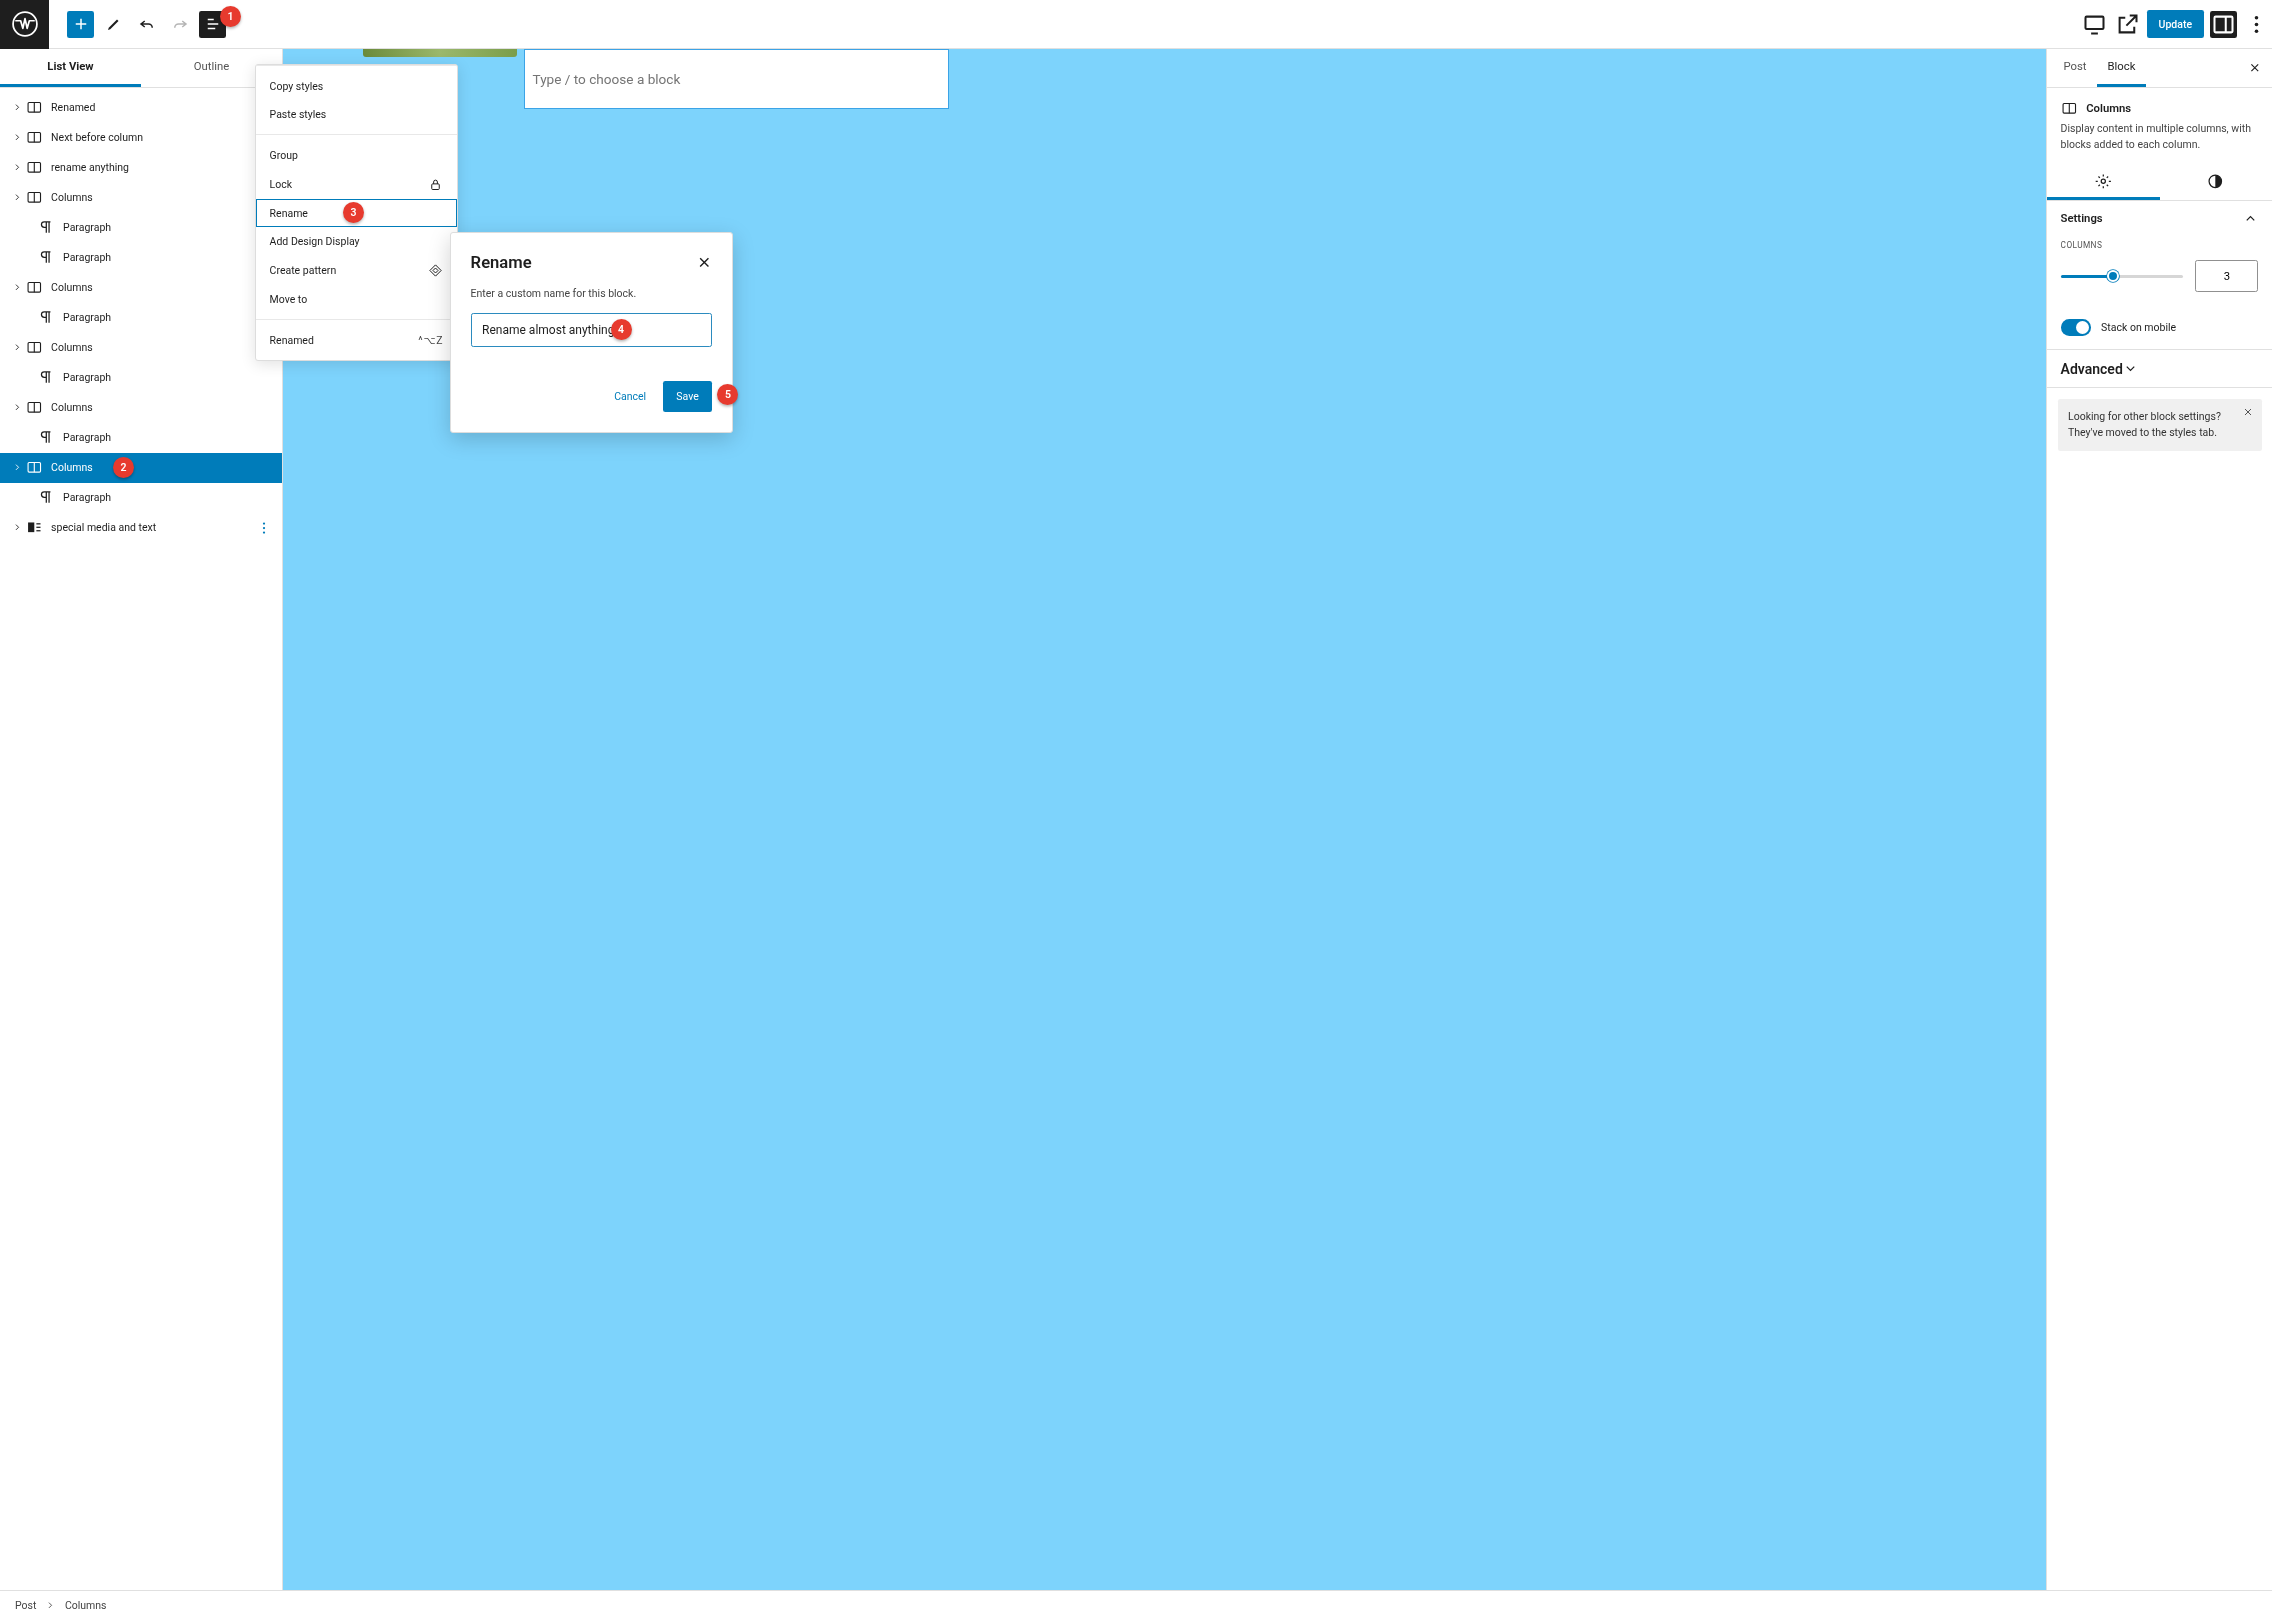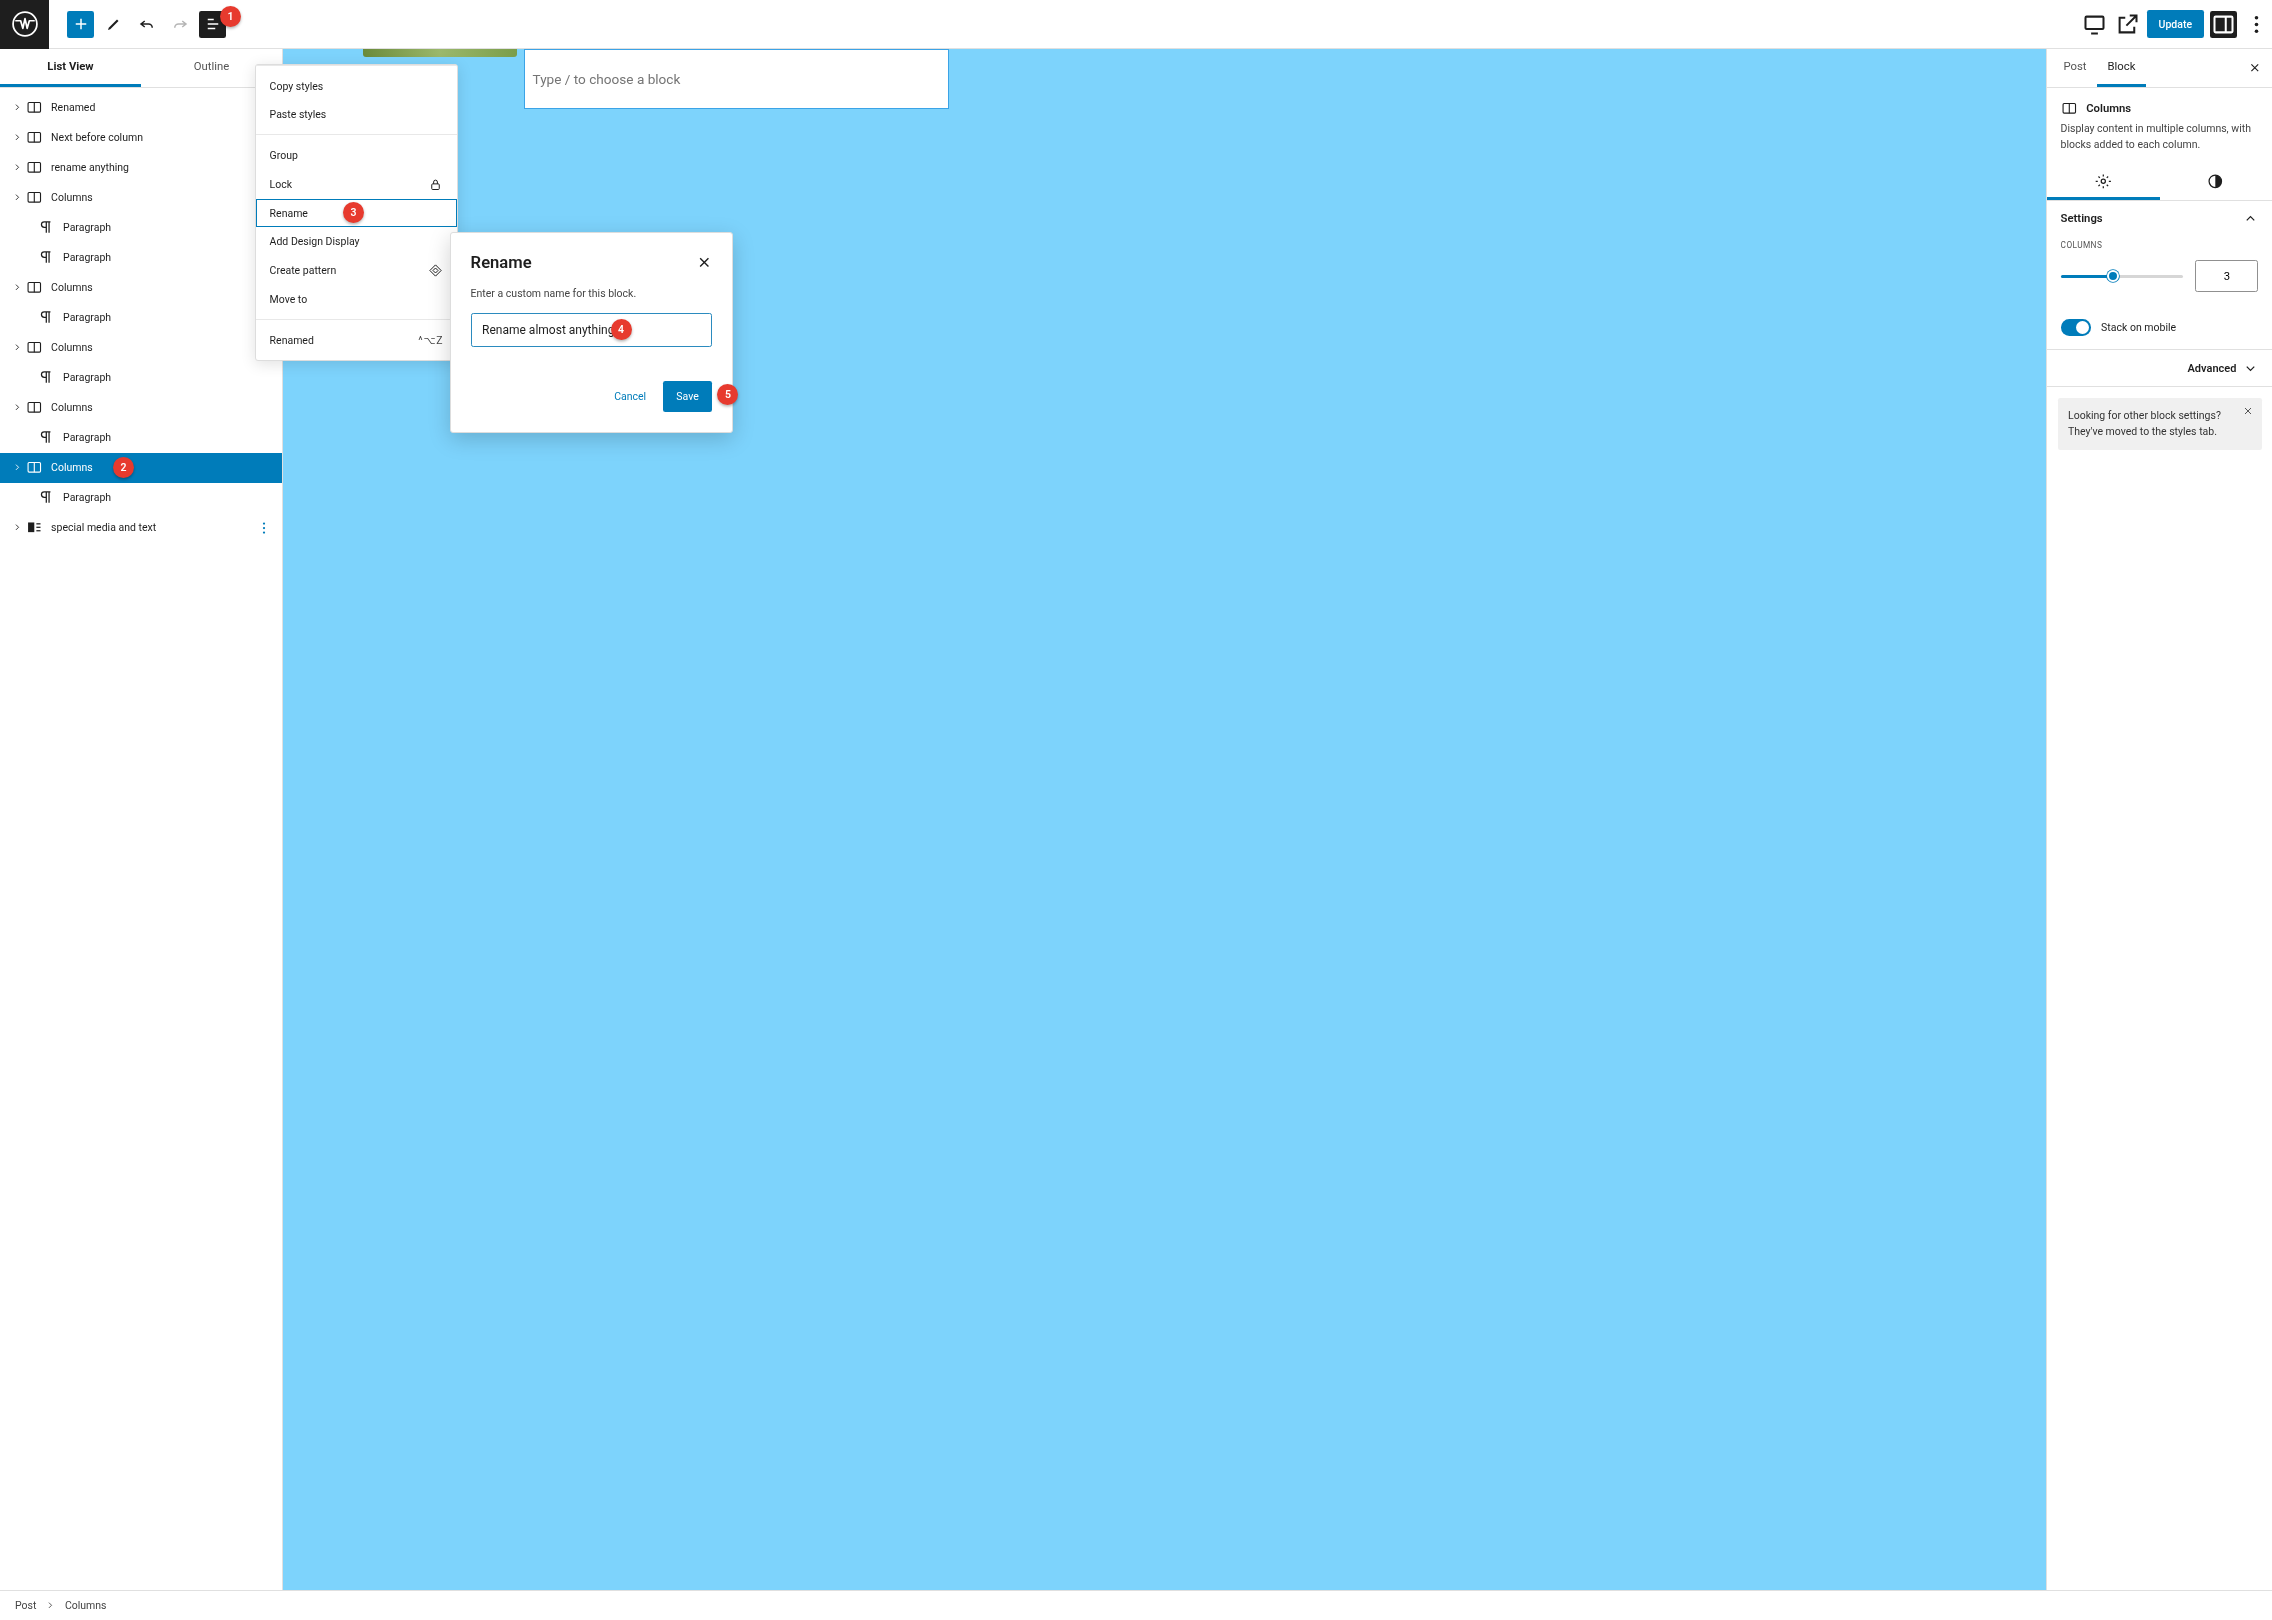--- a/index.html
+++ b/index.html
@@ -95,21 +95,21 @@
   .field-label { font-size:8.3px; letter-spacing:0.4px; color:#555; text-transform:uppercase; margin-bottom:10.5px; }
   .slider-row { display:flex; align-items:center; gap:12px; }
   .slider { flex:1; position:relative; height:15px; }
   .track { position:absolute; top:6.8px; left:0; right:0; height:2.3px; background:#d6d6d6; border-radius:1.5px; }
   .fill { position:absolute; top:6.8px; left:0; width:40%; height:2.3px; background:#007cba; border-radius:1.5px; }
   .thumb { position:absolute; top:1.5px; left:38%; width:12px; height:12px; border-radius:50%; background:#007cba; border:2.3px solid #fff; box-shadow:0 0 0 0.8px #007cba; }
   .num-input { width:63px; height:32px; border:0.8px solid #909090; border-radius:2.3px; text-align:center; font-size:11.3px; }
   .toggle-row { display:flex; align-items:center; gap:10.5px; padding:13.6px; }
   .toggle { width:30px; height:16.6px; border-radius:8.3px; background:#007cba; position:relative; }
   .toggle::after { content:""; position:absolute; top:1.5px; right:1.5px; width:13.6px; height:13.6px; border-radius:50%; background:#fff; }
-  .adv-row { display:flex; align-items:center; justify-content:flex-end; padding:10.5px 13.6px; font-weight:600; font-size:11px;gap:7px; }
+  .adv-row { display:flex; align-items:center; justify-content:flex-start; padding:10.5px 13.6px; font-weight:600; font-size:14px; }
   .info-box { margin:10.5px; background:#f0f0f0; border-radius:2.3px; padding:10.5px; display:flex; gap:7.5px; font-size:10.5px; line-height:1.5; color:#333; position:relative; }
   .info-box .x { position:absolute; top:7.5px; right:7.5px; }
 
   
   .crumb { height:30px; border-top:0.8px solid #e0e0e0; display:flex; align-items:center; padding:0 15px; font-size:10.5px; color:#444; gap:9px; }
 
   svg { display:block; }
 </style>
 </head>
 <body>

